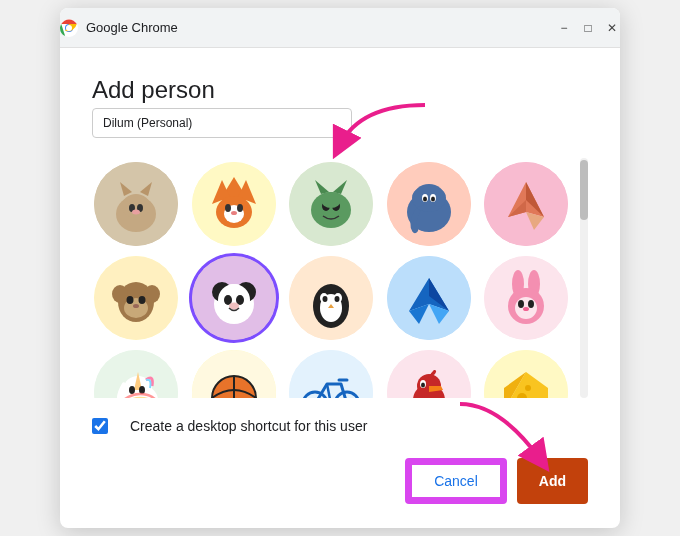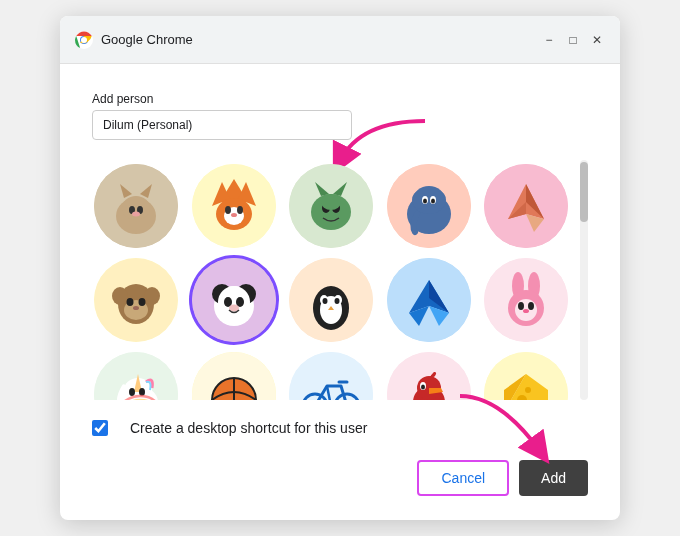--- a/index.html
+++ b/index.html
@@ -18,24 +18,24 @@
       width: 560px;
       background: #fff;
       border-radius: 8px;
       box-shadow: 0 4px 24px rgba(0,0,0,0.18);
       overflow: hidden;
       position: relative;
     }
 
     .titlebar {
       background: #f1f3f4;
-      height: 48px;
+      height: 40px;
       display: flex;
       align-items: center;
-      padding: 0 15px;
+      padding: 0 0;
       border-bottom: 1px solid #e0e0e0;
       user-select: none;
     }
 
     .titlebar-logo {
       width: 18px;
       height: 18px;
       margin-right: 8px;
       flex-shrink: 0;
     }
@@ -63,21 +63,21 @@
       cursor: pointer;
       border-radius: 2px;
     }
 
     .dialog-content {
       padding: 28px 32px 24px 32px;
       position: relative;
     }
 
     .add-person-title {
-      font-size: 12px;
+      font-size: 24px;
       font-weight: 500;
       color: #202124;
       margin-bottom: 4px;
     }
 
     .name-input {
       width: 260px;
       border: 1px solid #ccc;
       border-radius: 4px;
       padding: 7px 10px;
@@ -178,35 +178,35 @@
       justify-content: flex-end;
       gap: 10px;
       padding-top: 4px;
     }
 
     .btn-cancel {
       padding: 8px 22px;
       font-size: 14px;
       color: #1a73e8;
       background: #fff;
-      border: 2px solid #d946ef;
+      border: 7px solid #d946ef;
       border-radius: 4px;
       cursor: pointer;
       font-weight: 500;
     }
 
     .btn-add {
       padding: 8px 22px;
       font-size: 14px;
       color: #fff;
-      background: #404040;
+      background: #c2410c;
       border: none;
       border-radius: 4px;
       cursor: pointer;
-      font-weight: 400;
+      font-weight: 700;
     }
 
     
     .pink-arrow-img {
       display: block;
     }
   </style>
 </head>
 <body>
 

